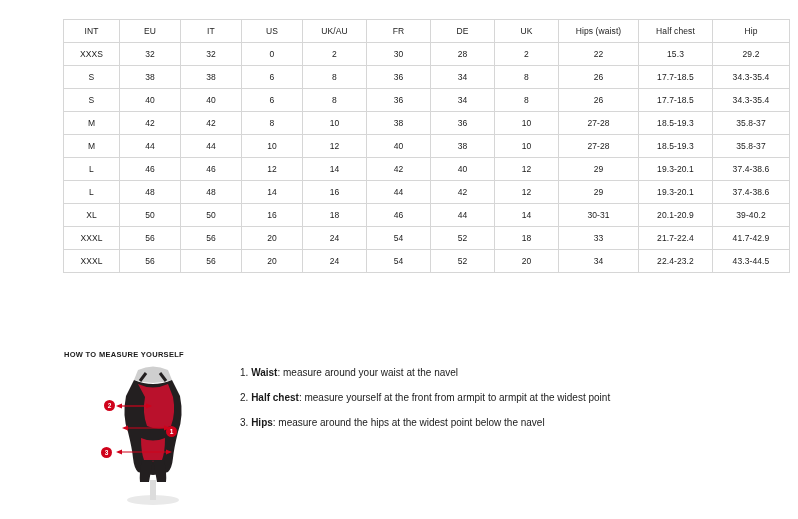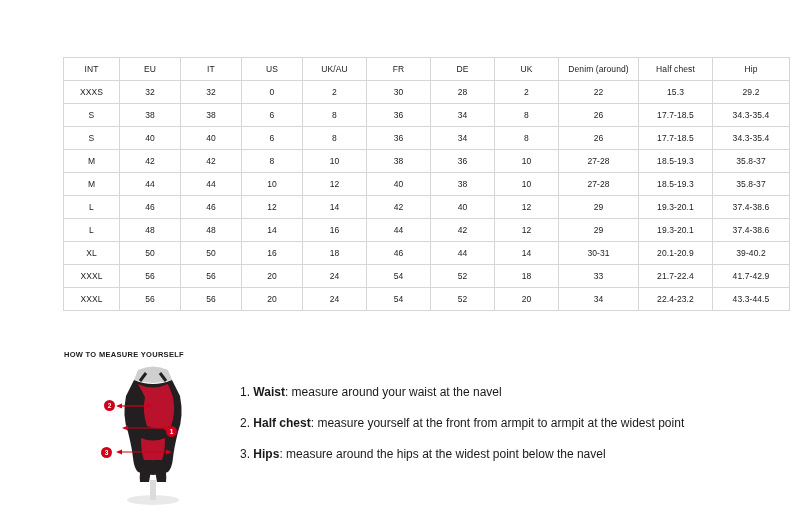--- a/index.html
+++ b/index.html
@@ -18,21 +18,20 @@
     position: relative;
     width: 798px;
     height: 519px;
   }
   
   .table-wrap {
     position: absolute;
     left: 63px;
     top: 19px;
     width: 672px;
-    margin-top: 38px;
   }
   table.size-table {
     border-collapse: collapse;
     width: 672px;
     table-layout: fixed;
   }
   table.size-table td {
     border: 1px solid #d6d6d6;
     height: 22px;
     text-align: center;
@@ -83,25 +82,24 @@
     width: 150px;
     height: 145px;
   }
   .steps {
     position: absolute;
     left: 176px;
     top: 5px;
     width: 500px;
   }
   .step {
-    font-size: 12px;
+    font-size: 10px;
     line-height: 12px;
     margin-bottom: 13px;
     color: #1a1a1a;
-    margin-top: 19px;
   }
   .step b { font-weight: bold; }
 
   .marker {
     position: absolute;
     width: 11px;
     height: 11px;
     border-radius: 50%;
     background: #d0021b;
     color: #ffffff;
@@ -137,21 +135,21 @@
       <tbody id="table-body">
           <tr class="head">
             <td>INT</td>
             <td>EU</td>
             <td>IT</td>
             <td>US</td>
             <td>UK/AU</td>
             <td>FR</td>
             <td>DE</td>
             <td>UK</td>
-            <td>Denim (around)</td>
+            <td>Hips (waist)</td>
             <td>Half chest</td>
             <td>Hip</td>
           </tr>
           <tr>
             <td>XXXS</td>
             <td>32</td>
             <td>32</td>
             <td>0</td>
             <td>2</td>
             <td>30</td>

